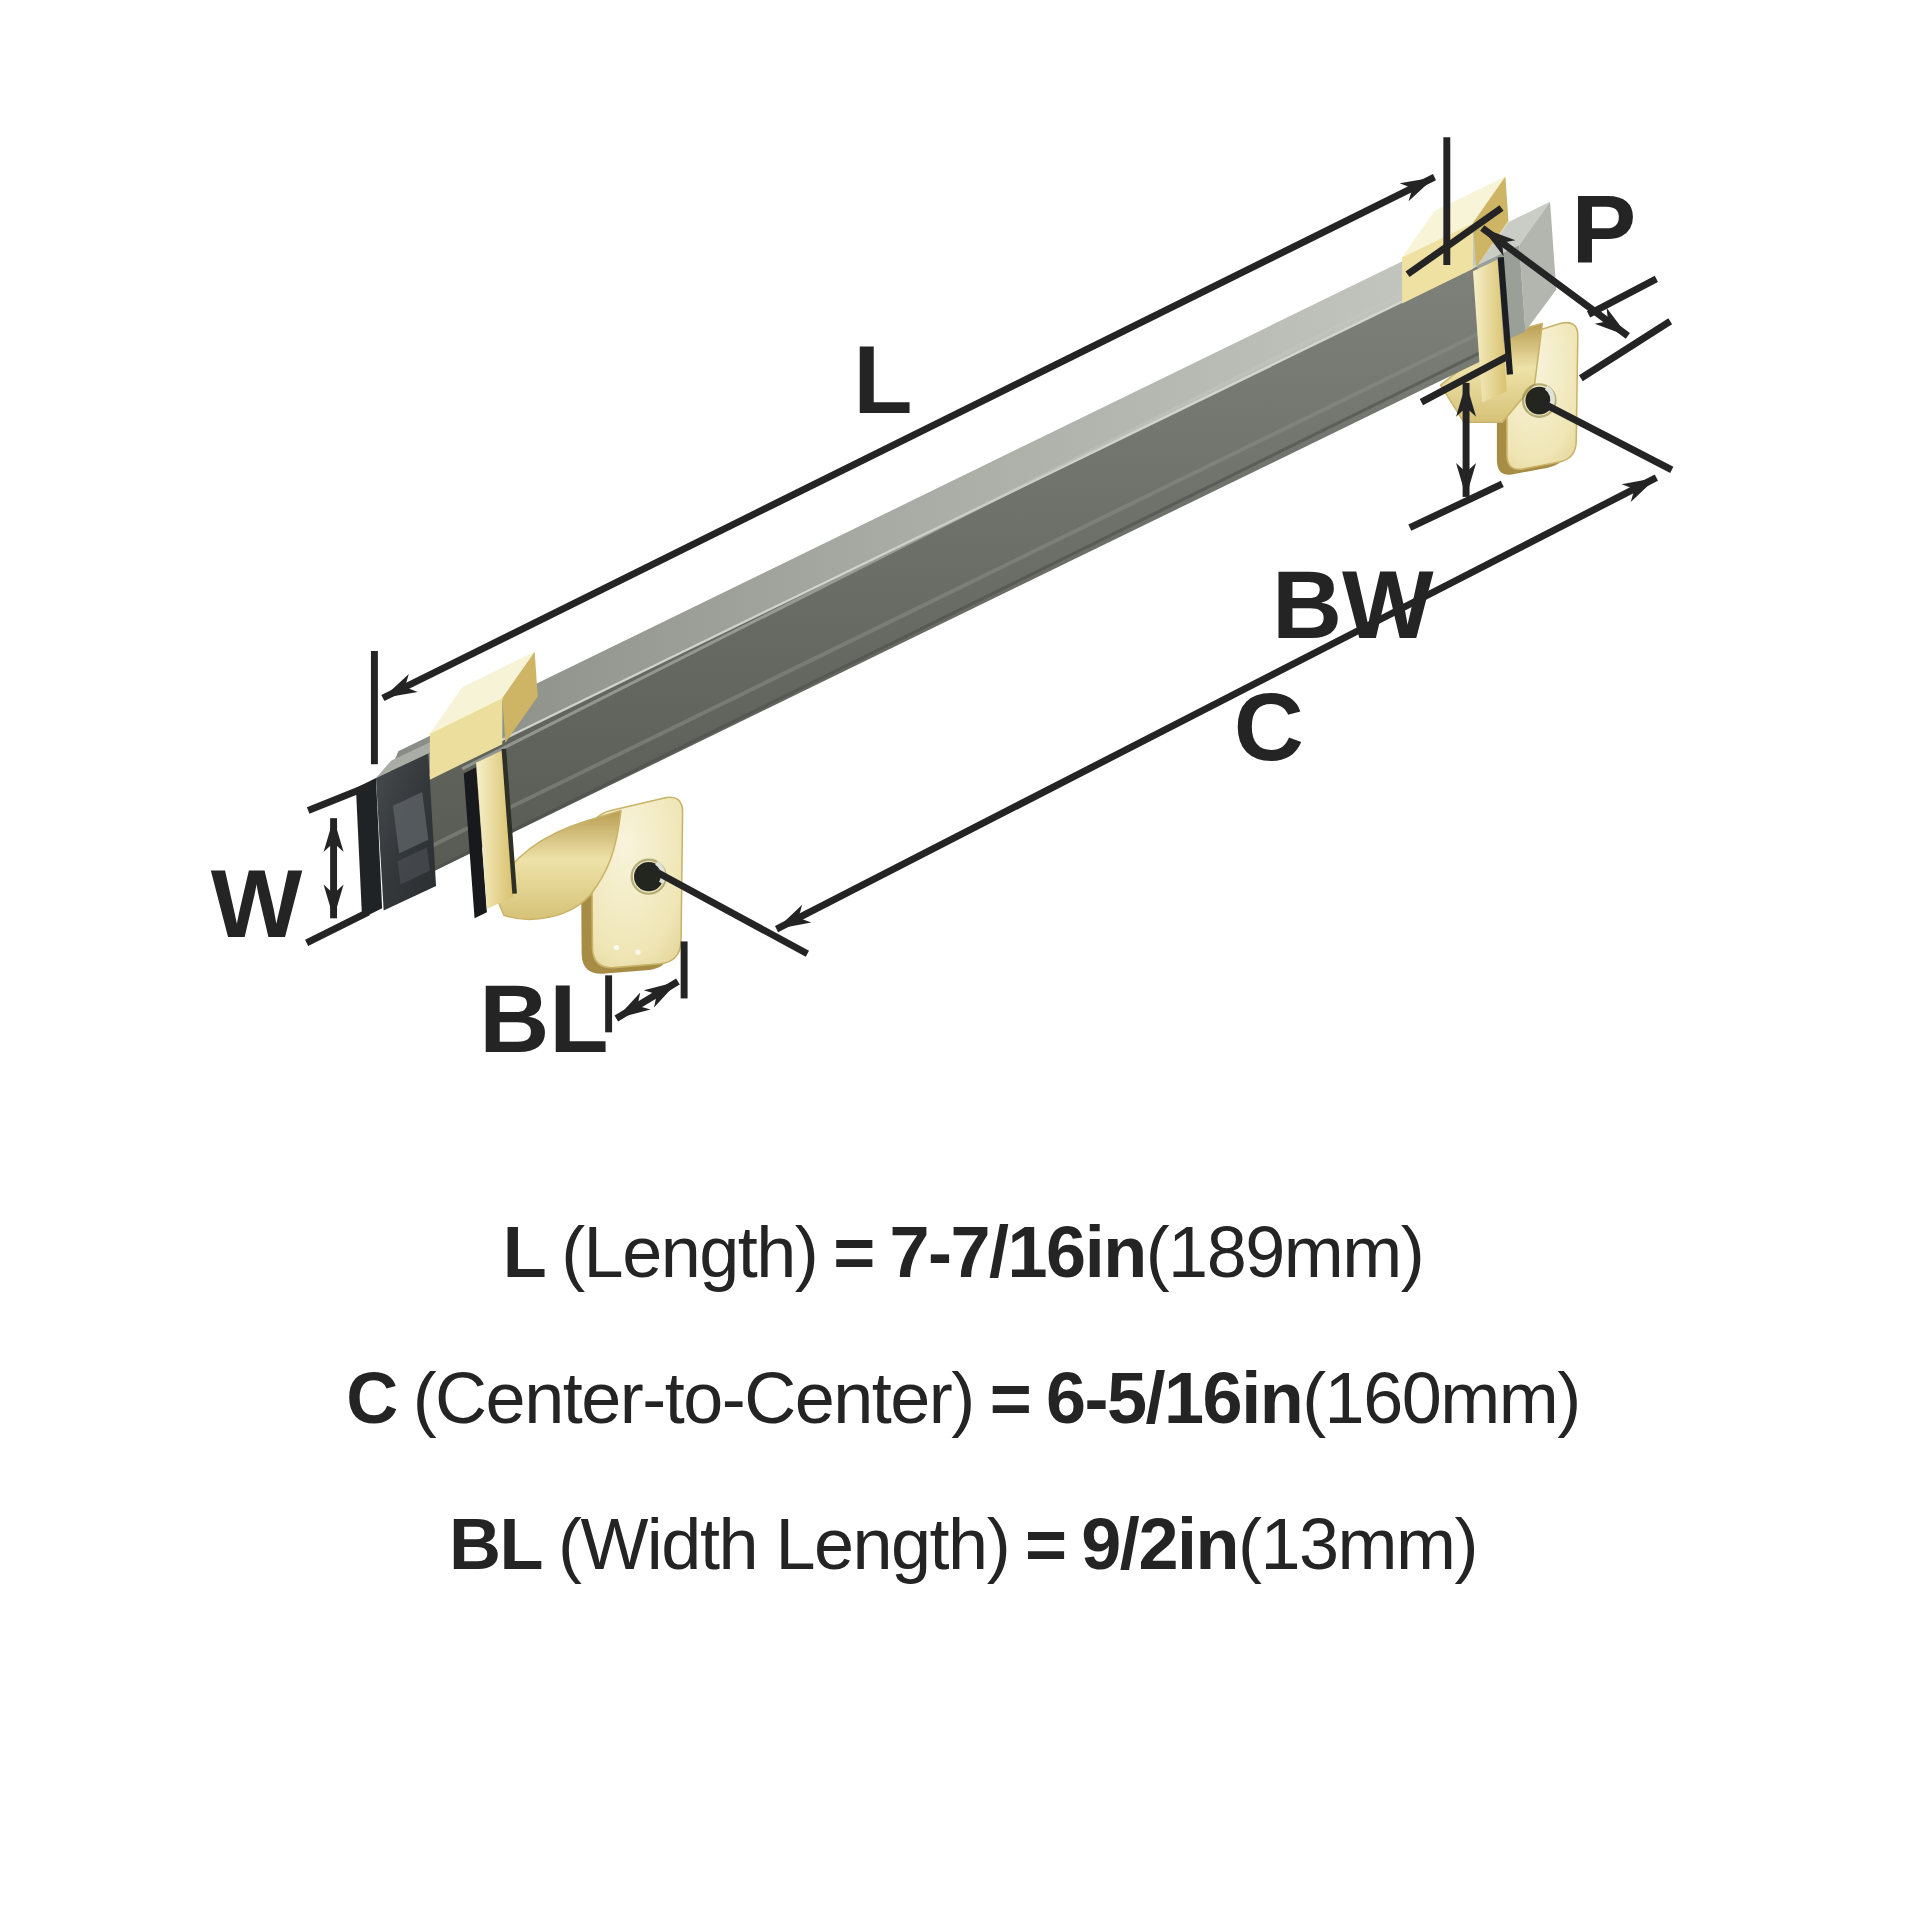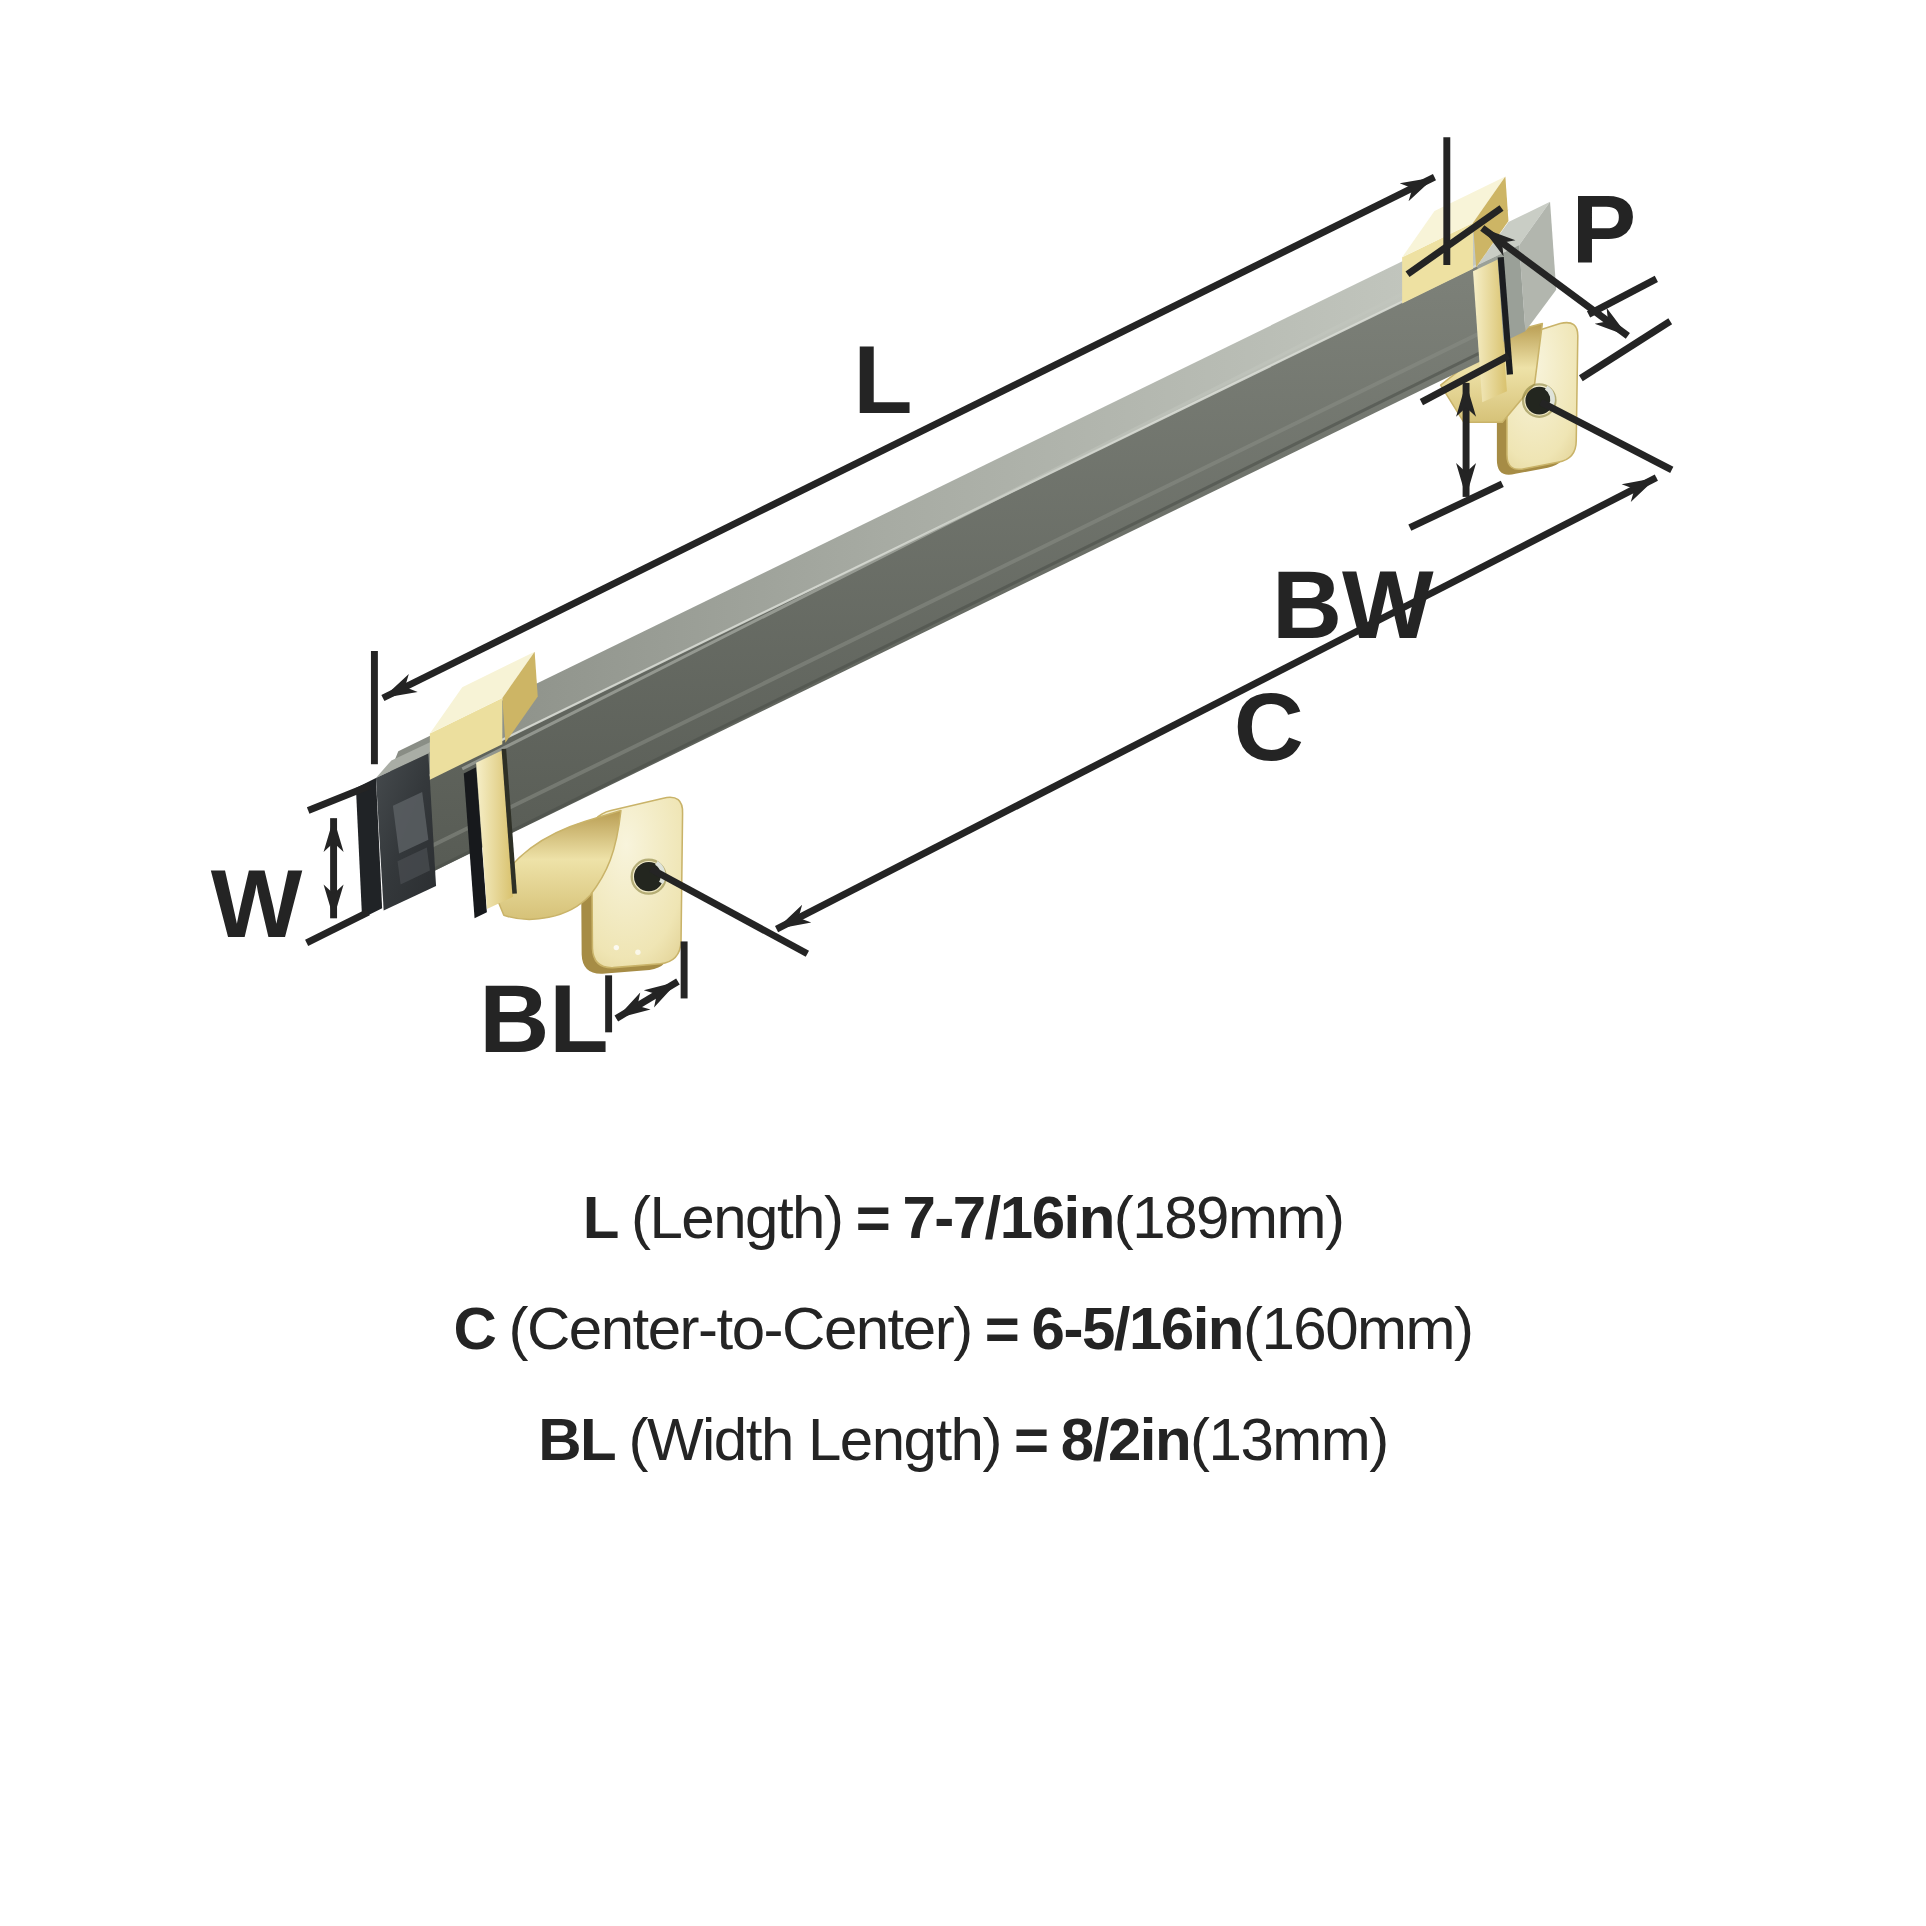--- a/index.html
+++ b/index.html
@@ -17,23 +17,24 @@
   }
   .dim-label{font-size:126px;}
   .specs{
     position:absolute;
     left:0;top:1162px;width:1926px;
     text-align:center;
     color:#242424;
   }
   .spec-line{
     height:111px;line-height:111px;
-    font-size:60px;
+    font-size:72px;
     letter-spacing:-1.5px;
     white-space:nowrap;
+    margin-top:35px;
   }
   .spec-line .b{font-weight:700;}
   .spec-line .r{font-weight:400;}
   .spec-line .gap{margin-right:0.22em;}
 </style>
 </head>
 <body>
 
 <div class="stage">
 
@@ -190,18 +191,18 @@
 
 
 <div class="specs">
   <div class="spec-line">
     <span class="b gap">L</span><span class="r gap">(Length)</span><span class="b gap">=</span><span class="b">7-7/16in</span><span class="r">(189mm)</span>
   </div>
   <div class="spec-line">
     <span class="b gap">C</span><span class="r gap">(Center-to-Center)</span><span class="b gap">=</span><span class="b">6-5/16in</span><span class="r">(160mm)</span>
   </div>
   <div class="spec-line">
-    <span class="b gap">BL</span><span class="r gap">(Width Length)</span><span class="b gap">=</span><span class="b">8/2in</span><span class="r">(13mm)</span>
+    <span class="b gap">BL</span><span class="r gap">(Width Length)</span><span class="b gap">=</span><span class="b">9/2in</span><span class="r">(13mm)</span>
   </div>
 </div>
 
 </div>
 
 
 </body></html>

